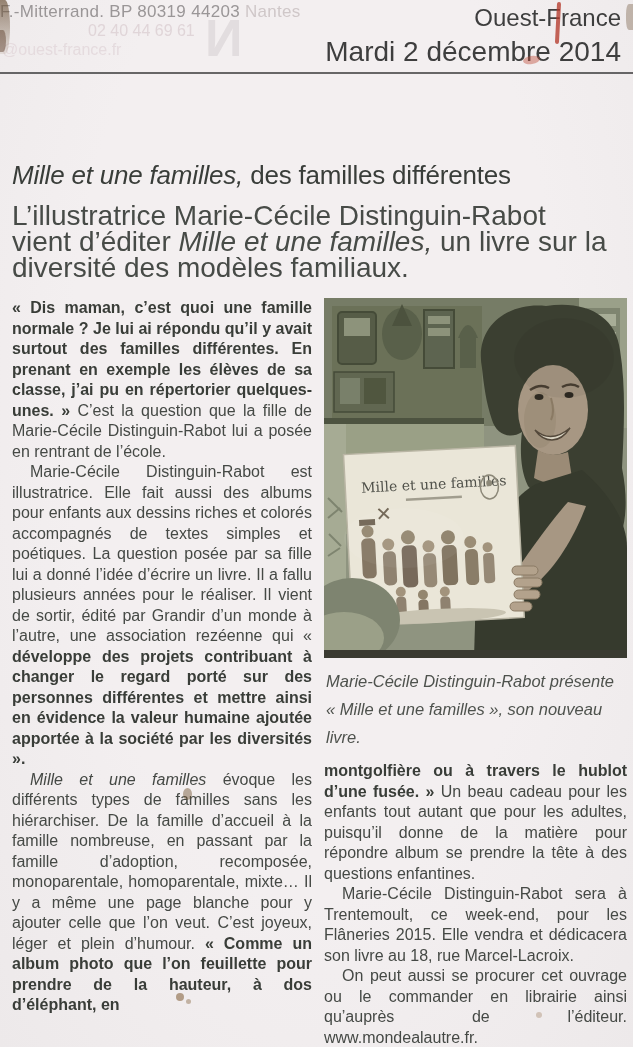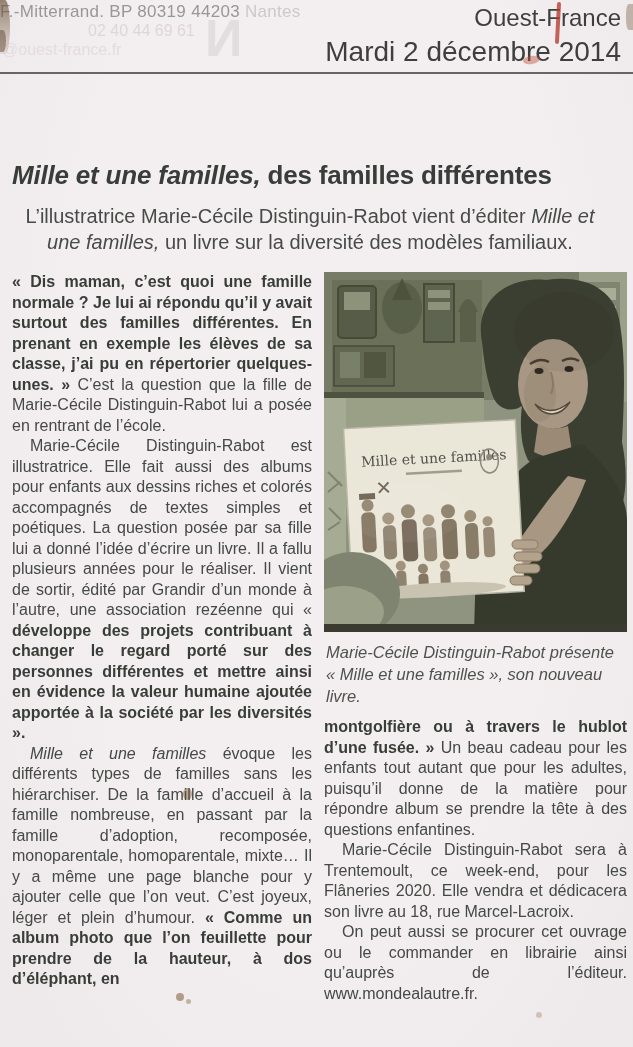--- a/index.html
+++ b/index.html
@@ -28,34 +28,34 @@
   .stain{position:absolute;pointer-events:none;}
   .st-tl{left:0;top:0;width:10px;height:54px;border-radius:0 60% 60% 0;
     background:linear-gradient(180deg, rgba(110,85,60,.7), rgba(140,110,80,.12));}
   .st-tl2{left:0;top:30px;width:6px;height:22px;background:rgba(90,60,40,.45);border-radius:0 50% 50% 0;}
   .st-tr{right:0;top:4px;width:7px;height:26px;background:rgba(120,95,70,.4);border-radius:40% 0 0 40%;}
   .st-d1{left:176px;top:993px;width:8px;height:8px;background:rgba(125,90,50,.55);border-radius:50%;}
   .st-d2{left:186px;top:999px;width:5px;height:5px;background:rgba(125,90,50,.4);border-radius:50%;}
   .st-d3{left:183px;top:788px;width:9px;height:12px;background:rgba(110,80,45,.45);border-radius:50%;}
   .st-d4{left:536px;top:1012px;width:6px;height:6px;background:rgba(140,100,60,.3);border-radius:50%;}
   
-  h1{margin:86px 12px 12px 12px;font-size:26px;font-weight:bold;color:#393d39;
+  h1{margin:86px 12px 12px 12px;font-size:26px;font-weight:normal;color:#393d39;
     letter-spacing:-.2px;white-space:nowrap;}
   h1 em{font-style:italic;}
-  .lede{margin:10px 14px 0 12px;width:596px;font-size:20px;line-height:26px;color:#474b47;text-align:center;}
+  .lede{margin:10px 14px 0 12px;width:596px;font-size:28px;line-height:26px;color:#474b47;}
   .lede em{font-style:italic;}
   .columns{display:flex;gap:12px;margin:17px 6px 8px 12px;}
   .col-left{width:306px;}
   .col-right{width:303px;}
   p.body{margin:0;font-size:16px;line-height:20.5px;text-align:justify;color:#454945;}
   p.body b{font-weight:bold;color:#393d38;}
   p.body em{font-style:italic;}
   p.ind{text-indent:18px;}
   figure{margin:0;width:303px;height:360px;line-height:0;}
-  .caption{font-style:italic;font-size:16.5px;line-height:22px;color:#4e524d;
+  .caption{font-style:italic;font-size:16.5px;line-height:28px;color:#4e524d;
     margin:9px 0 10px 2px;width:288px;}
 </style>
 </head>
 <body>
 
 <div class="page">
 
   <div class="header">
     <div class="addr">
       <span>F.-Mitterrand. BP 80319 44203 </span><span class="fadecity">Nantes</span>
@@ -195,21 +195,21 @@
           <ellipse cx="20" cy="340" rx="40" ry="26" fill="#a2a78f" opacity=".8"></ellipse>
           <rect x="0" y="352" width="303" height="8" fill="#3a3a31"></rect>
           <ellipse cx="80" cy="240" rx="60" ry="30" fill="#ffffff" opacity=".05"></ellipse>
           <ellipse cx="240" cy="60" rx="50" ry="40" fill="#000000" opacity=".05"></ellipse>
         </svg>
       </figure>
 
       <div class="caption">Marie-Cécile Distinguin-Rabot présente « Mille et une familles », son nouveau livre.</div>
 
       <p class="body"><b>montgolfière ou à travers le hublot d’une fusée. » </b><span>Un beau cadeau pour les enfants tout autant que pour les adultes, puisqu’il donne de la matière pour répondre album se prendre la tête à des questions enfantines.</span></p>
-      <p class="body ind">Marie-Cécile Distinguin-Rabot sera à Trentemoult, ce week-end, pour les Flâneries 2020. Elle vendra et dédicacera son livre au 18, rue Marcel-Lacroix.</p>
+      <p class="body ind">Marie-Cécile Distinguin-Rabot sera à Trentemoult, ce week-end, pour les Flâneries 2015. Elle vendra et dédicacera son livre au 18, rue Marcel-Lacroix.</p>
       <p class="body ind">On peut aussi se procurer cet ouvrage ou le commander en librairie ainsi qu’auprès de l’éditeur. www.mondealautre.fr.</p>
     </div>
   </div>
 
   <div class="stain st-tl"></div>
   <div class="stain st-tl2"></div>
   <div class="stain st-tr"></div>
   <div class="stain st-d1"></div>
   <div class="stain st-d2"></div>
   <div class="stain st-d3"></div>

